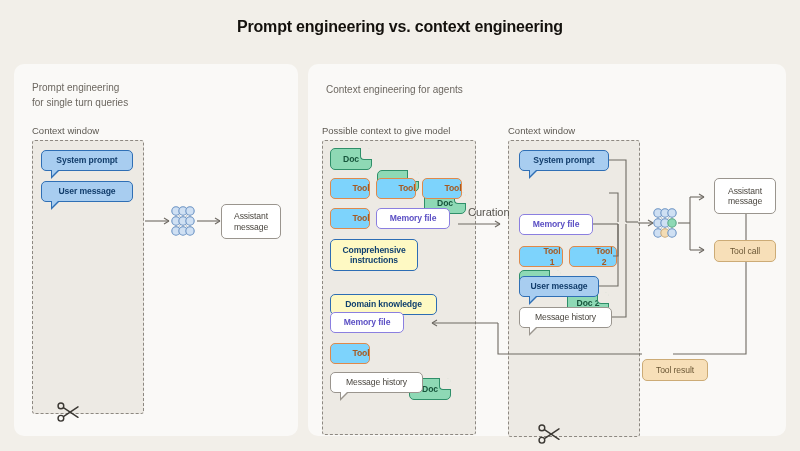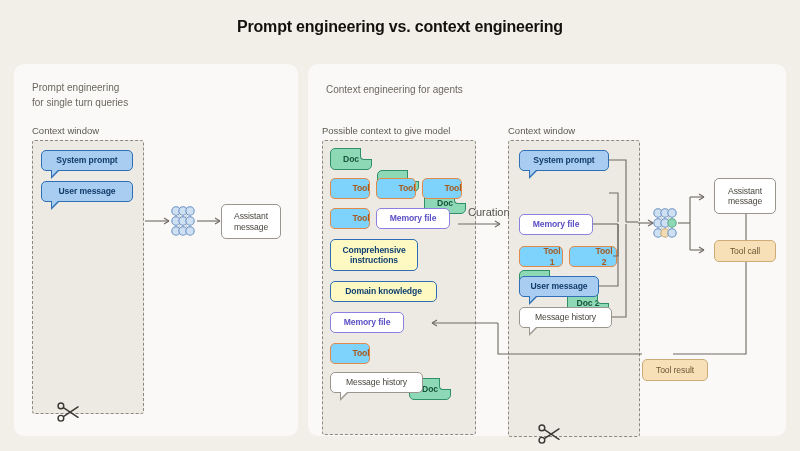--- a/index.html
+++ b/index.html
@@ -194,21 +194,21 @@
     <span>Tool</span>
   </div>
   <div class="card c-purple" style="left:68px;top:144px;width:74px;height:21px;">
     <span>Memory file</span>
   </div>
 
   <div class="card c-bluefill" style="left:22px;top:175px;width:88px;height:32px;flex-direction:column;">
     <span>Comprehensive instructions</span>
   </div>
 
-  <div class="card c-bluefill" style="left:22px;top:217px;width:107px;height:21px;">
+  <div class="card c-bluefill" style="left:22px;top:230px;width:107px;height:21px;">
     <span>Domain knowledge</span>
   </div>
 
   <div class="card c-purple" style="left:22px;top:248px;width:74px;height:21px;">
     <span>Memory file</span>
   </div>
   <div class="card c-green doc in-dash" style="left:101px;top:248px;width:42px;height:22px;">
     <span class="fold"></span>
     <span>Doc</span>
   </div>

